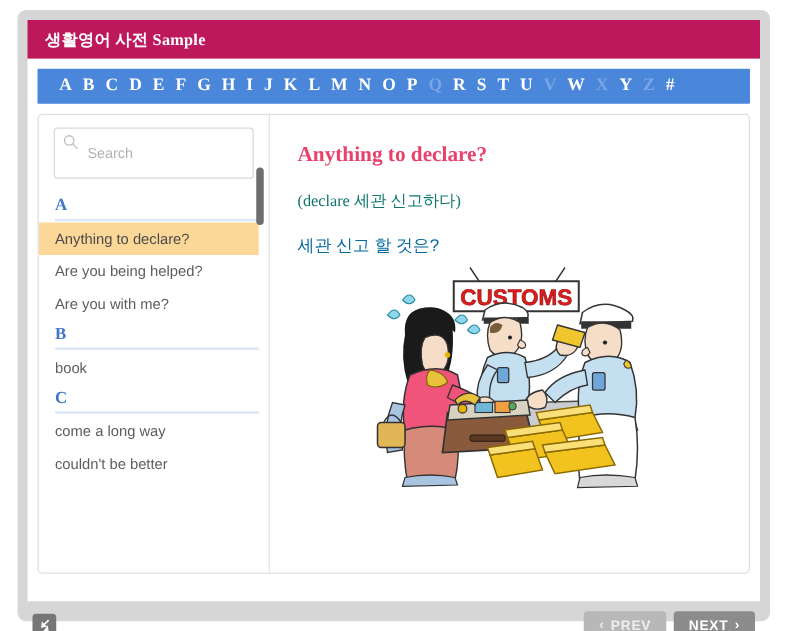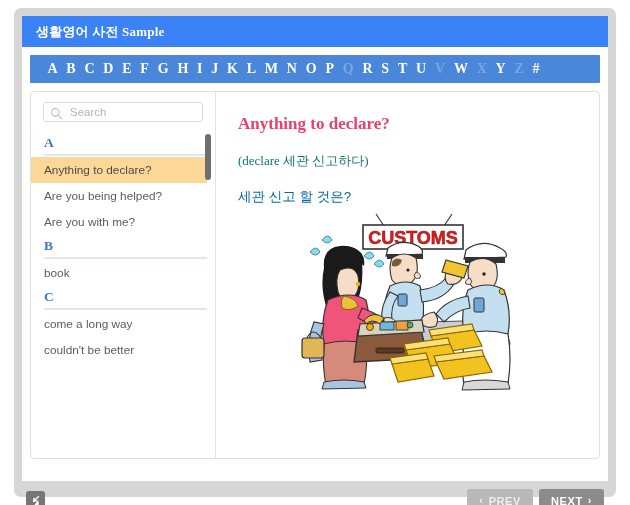--- a/index.html
+++ b/index.html
@@ -24,21 +24,21 @@
     height: 489px;
     background: #d6d6d6;
     border-radius: 7px;
     box-sizing: border-box;
     padding: 8px;
   }
 
   
   .title-bar {
     height: 31px;
-    background: #3b82f6;
+    background: #be185d;
     display: flex;
     align-items: center;
     padding: 0 14px;
     box-sizing: border-box;
   }
   .title-text {
     color: #ffffff;
     font-size: 13px;
     font-weight: bold;
     font-family: "Liberation Serif", serif;
@@ -99,21 +99,21 @@
     position: relative;
     overflow: hidden;
     flex: 0 0 185px;
   }
   .search-wrap {
     margin: 0 12px 10px 12px;
     position: relative;
   }
   .search-box {
     width: 100%;
-    height: 20px;
+    height: 41px;
     border: 1px solid #d9d9d9;
     border-radius: 3px;
     box-sizing: border-box;
     padding: 0 6px 0 26px;
     font-size: 11.5px;
     color: #8a8a8a;
     font-family: "Liberation Sans", sans-serif;
     outline: none;
     background: #ffffff;
   }

